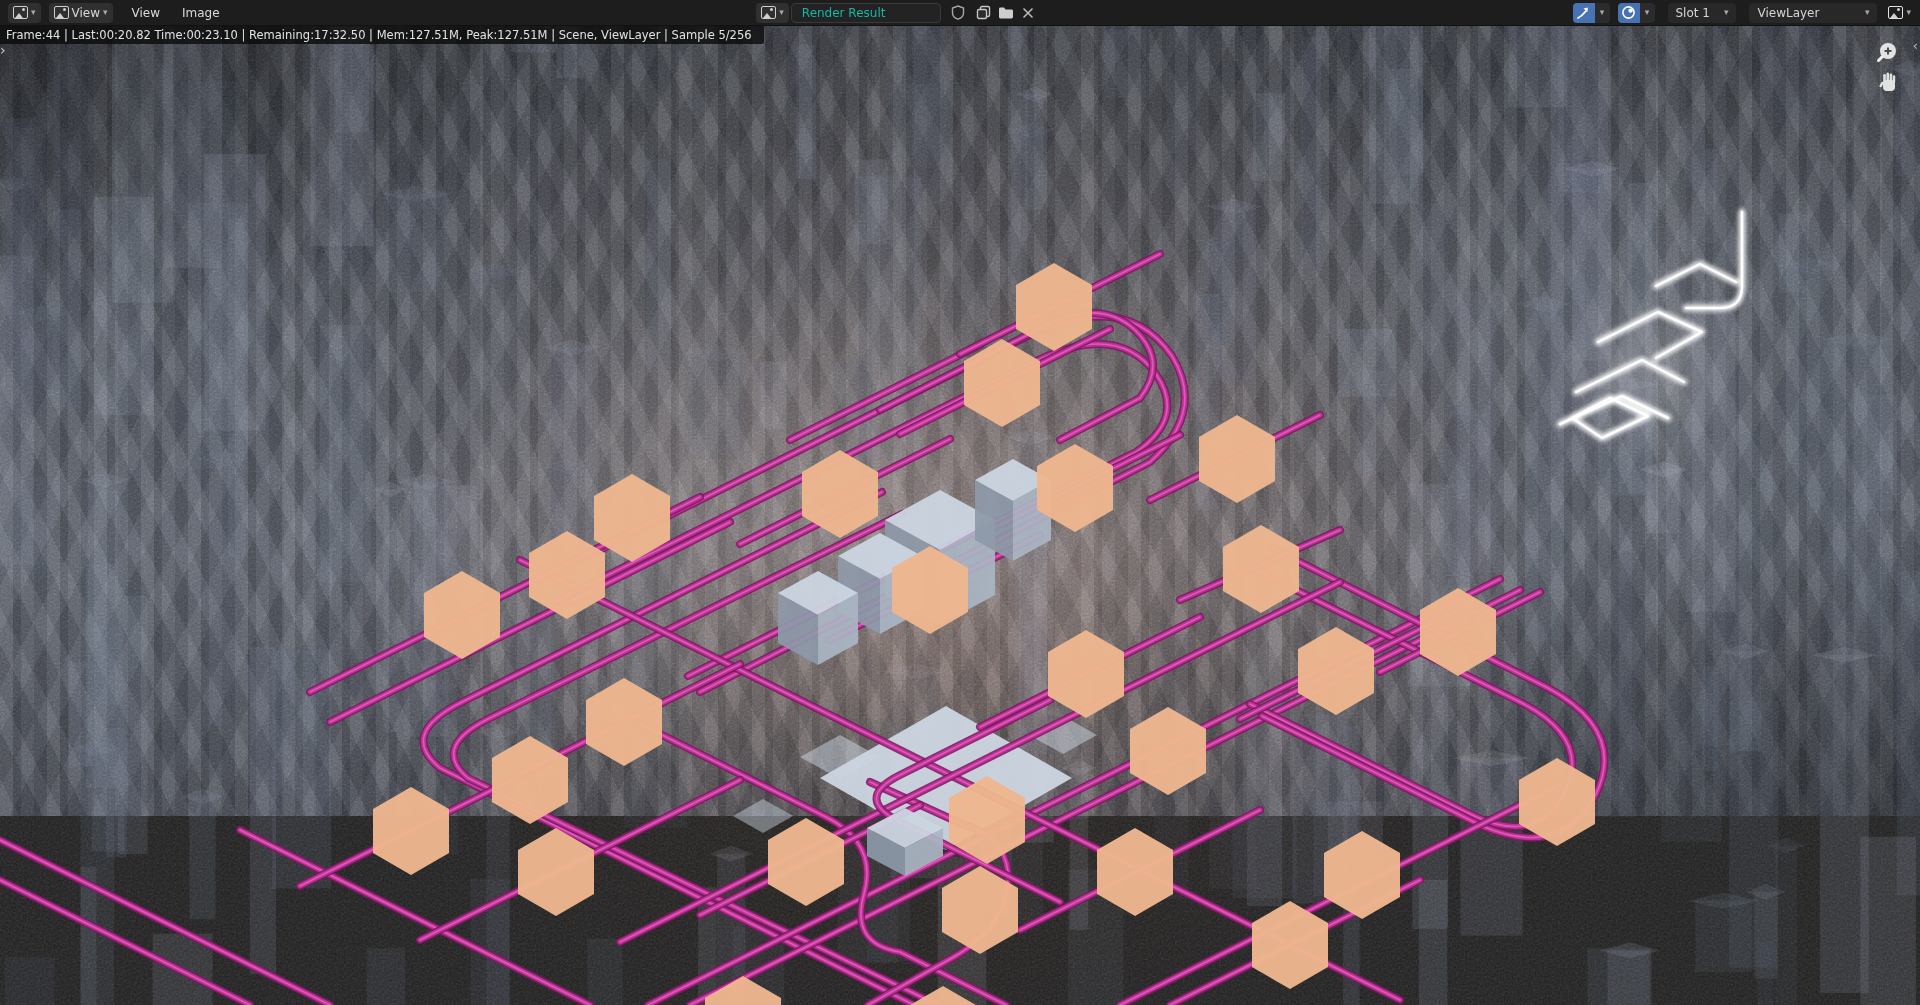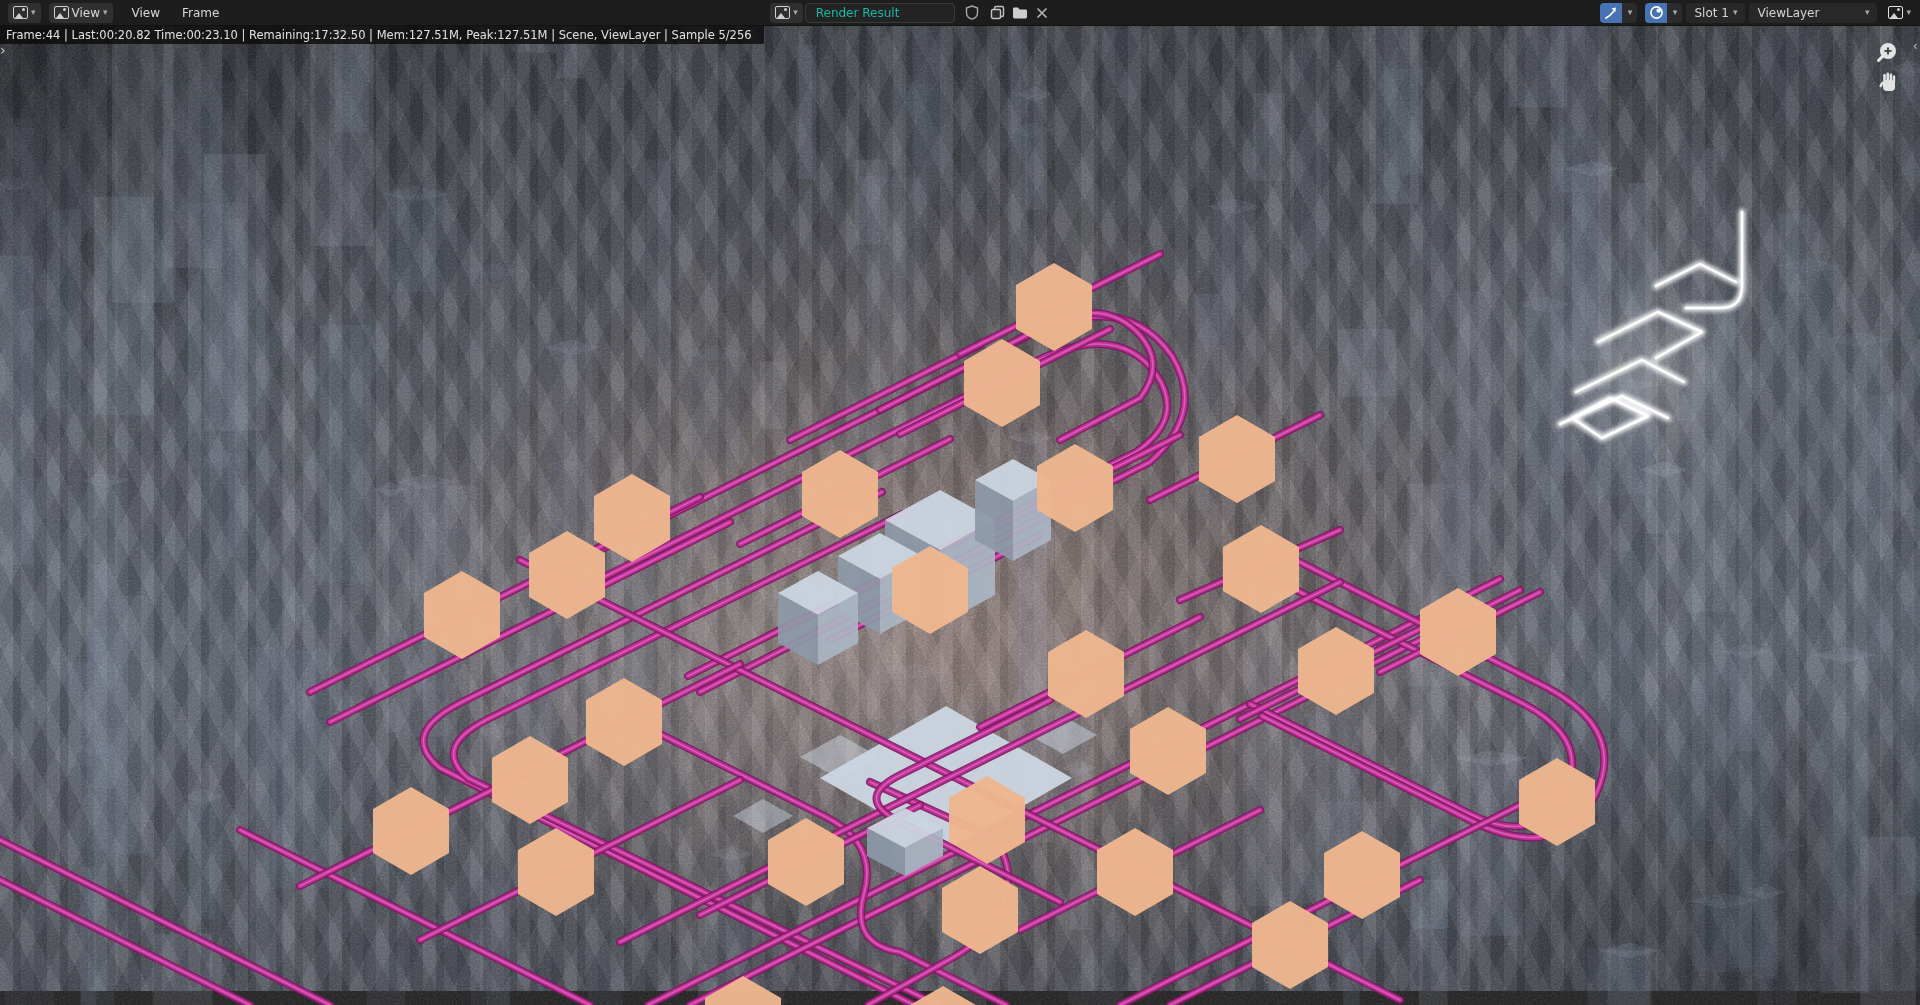--- a/index.html
+++ b/index.html
@@ -1,21 +1,21 @@
 <!DOCTYPE html>
 <html><head>
 <meta charset="utf-8">
 <style>
   * { margin:0; padding:0; box-sizing:border-box; }
   html,body { width:1920px; height:1005px; overflow:hidden; background:#1d1d1d;
               font-family:"DejaVu Sans", sans-serif; }
   #stage { position:relative; width:1920px; height:1005px; }
 
   
-  #image-area { position:absolute; left:0; top:0; width:1920px; height:991px;text-align:center; }
+  #image-area { position:absolute; left:0; top:0; width:1920px; height:816px;text-align:center; }
   #city {
     position:absolute; inset:0;
     background:
       radial-gradient(ellipse 620px 380px at 44% 64%, rgba(196,206,220,0.22), transparent 70%),
       radial-gradient(ellipse 520px 300px at 85% 32%, rgba(210,218,228,0.10), transparent 70%),
       radial-gradient(ellipse 900px 600px at 50% 55%, rgba(216,138,84,0.10), transparent 75%),
       radial-gradient(ellipse 800px 500px at 0% 0%, rgba(10,11,14,0.55), transparent 70%),
       radial-gradient(ellipse 800px 500px at 100% 100%, rgba(10,11,14,0.45), transparent 70%),
       repeating-linear-gradient(90deg, rgba(255,255,255,0.055) 0 13px, rgba(0,0,0,0.10) 13px 21px, rgba(255,255,255,0.028) 21px 34px, rgba(0,0,0,0.065) 34px 47px),
       repeating-linear-gradient(63deg, rgba(255,255,255,0.045) 0 17px, rgba(0,0,0,0.075) 17px 39px),
@@ -41,22 +41,22 @@
       border-bottom:5px solid #cfcfcf; }
   .imgicon:after { content:""; position:absolute; right:2px; top:1px; width:3px; height:3px;
       border-radius:50%; background:#cfcfcf; }
   .name-field { background:#232323; border:1px solid #3a3a3a; border-radius:4px;
                 height:20px; line-height:18px; padding:0 10px; min-width:150px; color:#14b8a6; }
   .tool-ico { width:22px; height:20px; display:flex; align-items:center; justify-content:center; }
   .blue { background:#4772b3; border-radius:4px 0 0 4px; }
   .chev-cell { background:#2b2b2b; border-radius:0 4px 4px 0; height:20px; width:15px;
                display:flex; align-items:center; justify-content:center; }
   .grp { display:flex; margin-left:8px; }
-  .dd { display:flex; align-items:center; gap:4px; background:#282828; border-radius:4px;
-        height:20px; padding:0 8px; margin-left:4px; color:#d5d5d5; }
+  .dd { display:flex; align-items:center; gap:14px; background:#282828; border-radius:4px;
+        height:20px; padding:0 8px; margin-left:13px; color:#d5d5d5; }
 
   
   #stats { position:absolute; left:0; top:26px; height:18px; line-height:18px;
            background:rgba(10,10,10,0.80); color:#e2e2e2; font-size:11.5px;
            padding:0 12px 0 6px; white-space:nowrap; border-radius:0 0 2px 0; }
 
   
   #cursor-left { position:absolute; left:0px; top:42px; color:#cfcfcf; font-size:14px; }
   #collapse-right { position:absolute; right:2px; top:38px; color:#b9bcc2; font-size:13px; }
   .gizmo { position:absolute; width:26px; height:26px; display:flex; align-items:center;
@@ -508,21 +508,21 @@
       <span class="icon16 imgicon"></span>
       <span class="chev">▾</span>
     </div>
     <div class="hbtn">
       <span class="icon16 imgicon"></span>
       <span>View</span>
       <span class="chev">▾</span>
     </div>
     <div style="width:8px"></div>
     <div class="menu-item">View</div>
-    <div class="menu-item">Frame</div>
+    <div class="menu-item">Image</div>
 
     <div class="spacer"></div>
 
     <div class="hbtn" style="margin-left:0">
       <span class="icon16 imgicon"></span>
       <span class="chev">▾</span>
     </div>
     <div class="name-field" style="margin-left:2px">Render Result</div>
     <div class="tool-ico" style="margin-left:6px">
       <svg width="14" height="15" viewBox="0 0 14 15">

